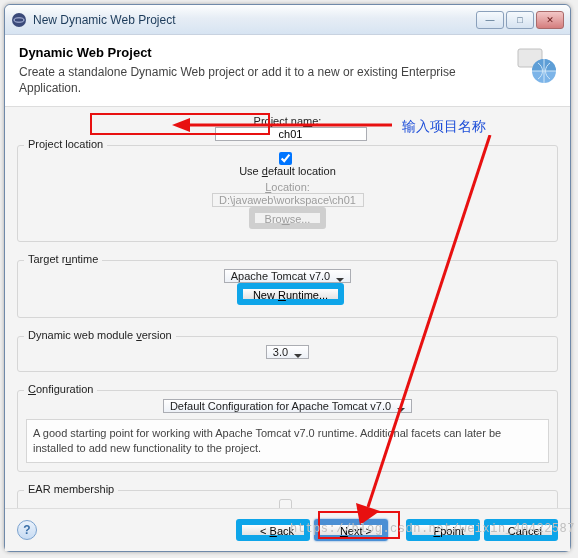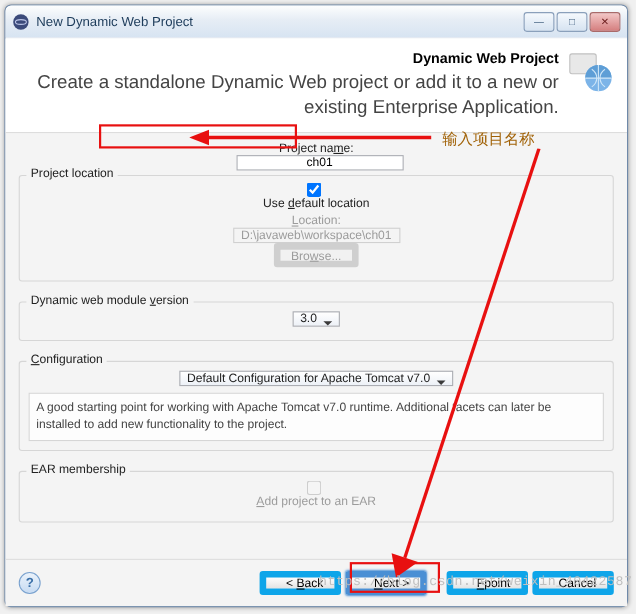--- a/index.html
+++ b/index.html
@@ -5,23 +5,23 @@
   * { box-sizing: border-box; font-family: "Segoe UI", Tahoma, sans-serif; }
   body { margin: 0; background: #f0f0f0; width: 578px; height: 558px; overflow: hidden; position: relative; }
   .window { width: 567px; height: 548px; margin: 4px; background: #fff; border: 1px solid #6f89a9; border-radius: 6px; box-shadow: 0 0 4px rgba(0,0,0,.3); display: flex; flex-direction: column; position: relative; }
   .titlebar { height: 30px; background: linear-gradient(#fdfefe,#e6edf5 45%,#d7e4f2); border-bottom: 1px solid #c8d2e0; border-radius: 6px 6px 0 0; display: flex; align-items: center; padding: 0 6px; }
   .title-icon { width: 16px; height: 16px; margin-right: 6px; }
   .title-text { font-size: 12px; color: #1c3b5a; flex: 1; }
   .win-btns { display: flex; gap: 2px; }
   .win-btn { width: 28px; height: 18px; border: 1px solid #8aa0bb; border-radius: 3px; background: linear-gradient(#f5f9fd,#d6e3f1); font-size: 9px; display: flex; align-items: center; justify-content: center; color: #3a5a7a; cursor: pointer; }
   .win-close { background: linear-gradient(#f3c7c7,#d47e7e); border-color: #a96a6a; color: #6a1a1a; }
   .header { background: #fff; padding: 10px 12px 10px 14px; display: flex; }
-  .header-text { flex: 1; text-align: right; }
+  .header-text { flex: 1; }
   .header-title { font-weight: bold; font-size: 13px; margin-bottom: 4px; }
-  .header-desc { font-size: 17px; color: #444; line-height: 1.35; }
+  .header-desc { font-size: 12px; color: #444; line-height: 1.35; }
   .header-icon { width: 42px; height: 42px; margin-left: 8px; }
   .body { flex: 1; background: #f4f4f4; border-top: 1px solid #ddd; padding: 8px 12px; font-size: 11px; color: #222; overflow: hidden; }
   .row { display: flex; align-items: center; margin-bottom: 4px; flex-direction: column; }
   .lbl { white-space: nowrap; }
   .underline { text-decoration: underline; }
   .input { flex: 1; height: 20px; border: 1px solid #abadb3; background: #fff; padding: 0 4px; font-size: 11px; text-align: center; }
   .group { border: 1px solid #d6d6d6; border-radius: 3px; padding: 6px 8px 8px; margin-top: 4px; margin-bottom: 18px; position: relative; }
   .group-title { position: absolute; top: -8px; left: 6px; background: #f4f4f4; padding: 0 4px; font-size: 11px; }
   .chk { width: 13px; height: 13px; margin: 0 4px 0 0; }
   .dis { color: #9c9c9c; }
@@ -31,21 +31,21 @@
   .select { flex: 1; height: 22px; border: 1px solid #abadb3; background: linear-gradient(#fff,#edf1f7); padding: 0 20px 0 6px; display: flex; align-items: center; position: relative; cursor: pointer; }
   .select::after { content: ""; position: absolute; right: 6px; top: 8px; border: 4px solid transparent; border-top-color: #3a3a3a; }
   .cfg-desc { background: #fdfdfd; border: 1px solid #d6d6d6; padding: 6px; font-size: 11px; color: #444; line-height: 1.35; }
   .footer { border-top: 1px solid #ddd; padding: 10px 12px; display: flex; align-items: center; background: #f4f4f4; }
   .help-icon { width: 20px; height: 20px; border-radius: 50%; border: 1px solid #7aa2cf; background: linear-gradient(#eaf2fb,#c7dbf2); display: flex; align-items: center; justify-content: center; color: #3a6fa8; font-weight: bold; font-size: 12px; cursor: pointer; }
   .spacer { flex: 1; }
   .footer .btn { min-width: 74px; margin-left: 4px; text-align: right; }
   .primary { border-color: #4a8fd4; box-shadow: 0 0 2px #4a8fd4; }
   
   .red-box { position: absolute; border: 2px solid #e81010; pointer-events: none; }
-  .red-text { position: absolute; color: #a16207; font-size: 14px; font-family: SimSun, serif; pointer-events: none; }
+  .red-text { position: absolute; color: #1d4ed8; font-size: 14px; font-family: SimSun, serif; pointer-events: none; }
   .arrow-svg { position: absolute; pointer-events: none; }
   .watermark { position: absolute; left: 290px; top: 522px; font-size: 12px; color: #bfbfbf; letter-spacing: .5px; pointer-events: none; font-family: Liberation Mono, monospace; }
 </style>
 </head>
 <body>
 
 <div class="window">
 
   <div class="titlebar">
     <svg class="title-icon" viewBox="0 0 16 16">
@@ -87,20 +87,29 @@
         <input type="checkbox" class="chk" checked="" style="">
         <span><span>Use </span><span class="underline">d</span><span>efault location</span></span>
       </div>
       <div class="row" style="margin-top:4px">
         <span class="lbl dis"><span class="underline">L</span><span>ocation:</span></span>
         <input class="input" disabled="" style="margin: 0px 6px;" value="D:\javaweb\workspace\ch01">
         <button class="btn" disabled=""><span>Bro</span><span class="underline">w</span><span>se...</span></button>
       </div>
     </div>
 
+    <div class="group">
+      <div class="group-title"><span>Target r</span><span class="underline">u</span><span>ntime</span></div>
+      <div class="row" style="margin-top:2px">
+        <div class="select">
+            <span>Apache Tomcat v7.0</span>
+          </div>
+        <button class="btn" style="margin-left:6px"><span>New </span><span class="underline">R</span><span>untime...</span></button>
+      </div>
+    </div>
 
     <div class="group">
       <div class="group-title"><span>Dynamic web module </span><span class="underline">v</span><span>ersion</span></div>
       <div class="row" style="margin-top:2px">
         <div class="select">
             <span>3.0</span>
           </div>
       </div>
     </div>
 

